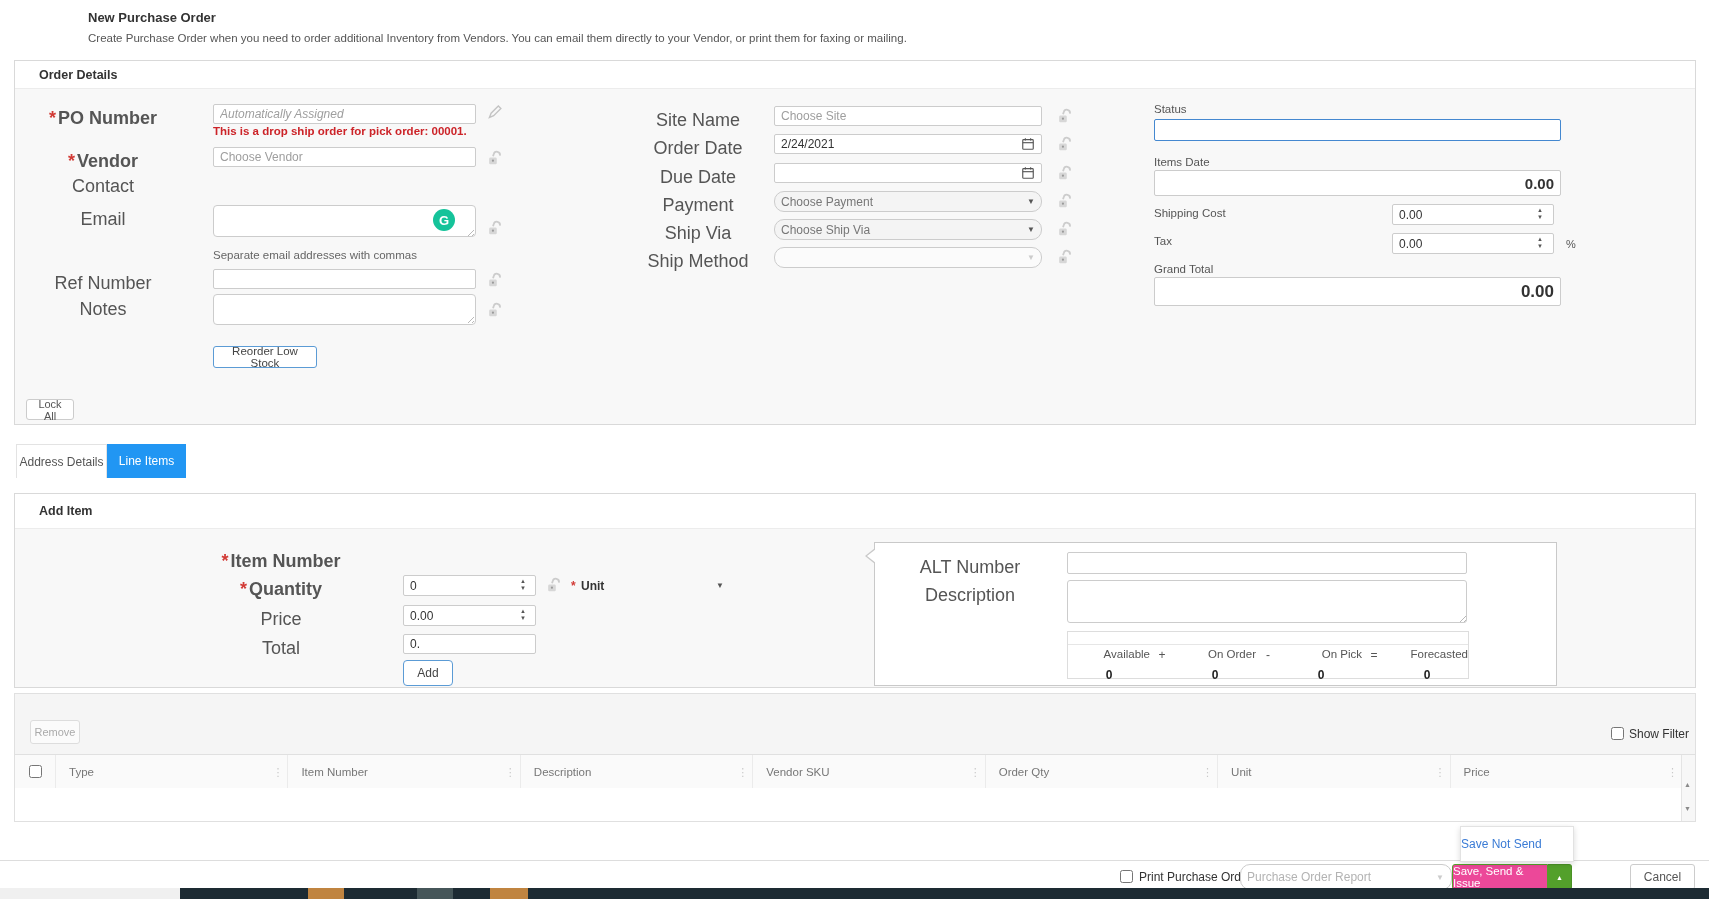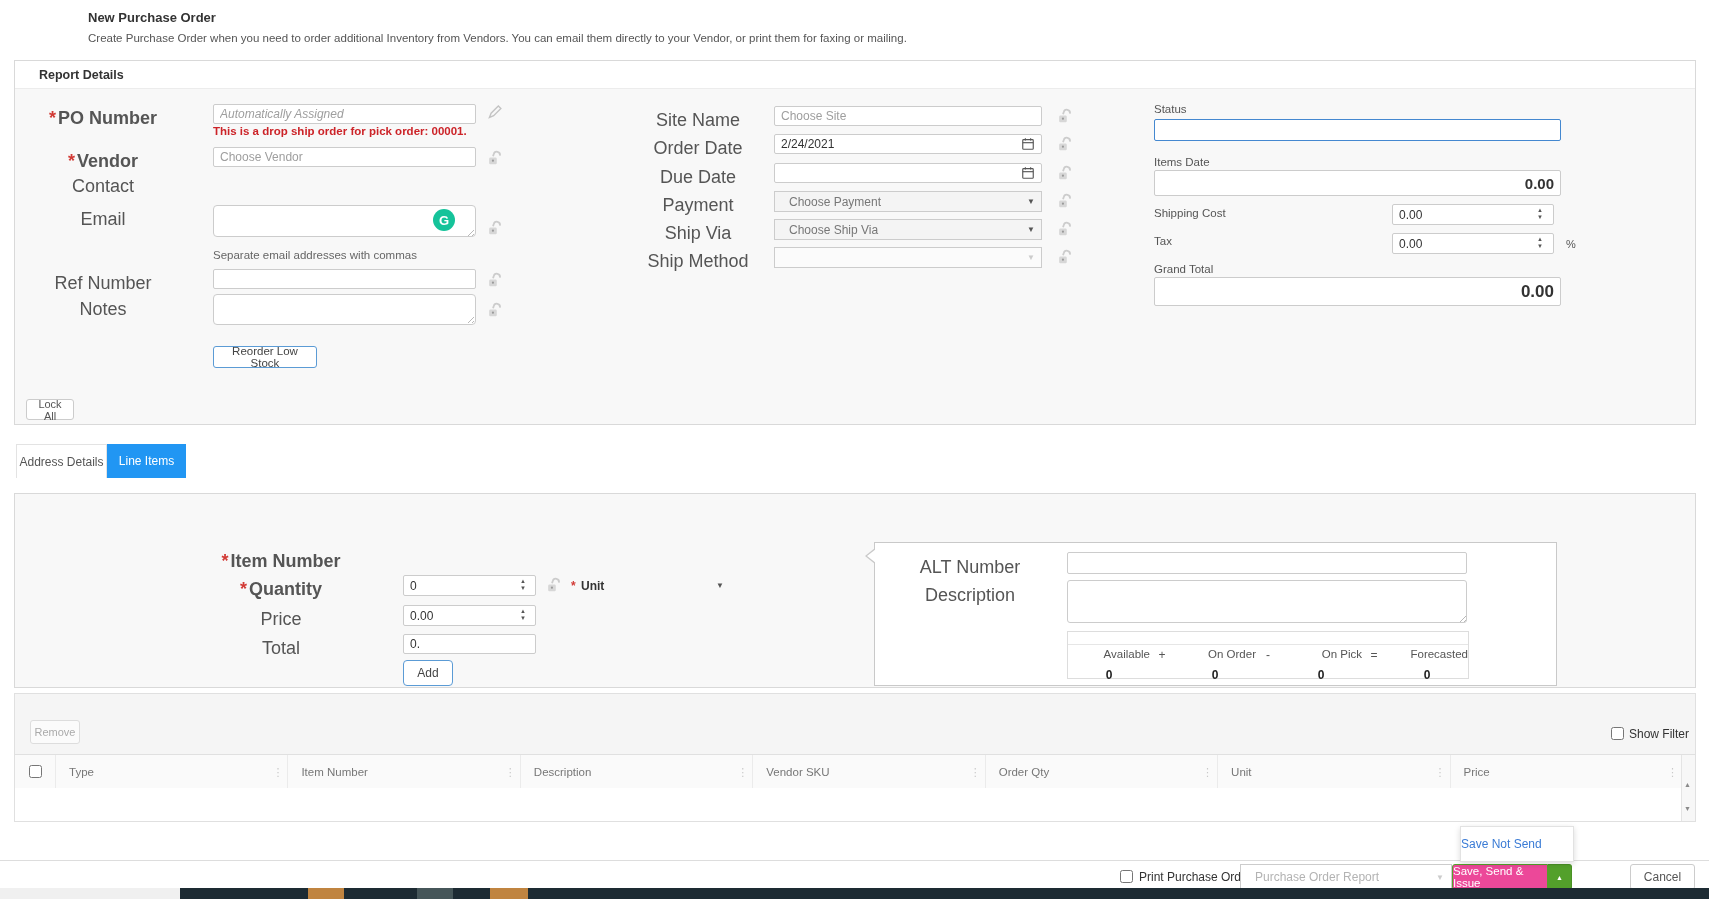--- a/index.html
+++ b/index.html
@@ -9,22 +9,22 @@
   .panel{position:absolute;border:1px solid #d9d9d9;background:#f8f8f8;box-sizing:border-box}
   .panel-hd{position:absolute;left:0;top:0;right:0;background:#fff;border-bottom:1px solid #ececec;
             font-weight:bold;color:#333;font-size:12.5px;box-sizing:border-box;padding-left:24px;display:flex;align-items:center}
   .lbl{position:absolute;font-size:18px;color:#555;text-align:center}
   .req{color:#d23b36;margin-right:2px;font-weight:bold}
   .inp{position:absolute;border:1px solid #ccc;border-radius:2px;background:#fff;font-size:12px;color:#333;
        padding:0 6px;box-sizing:border-box;font-family:inherit;outline:none}
   input.inp::placeholder,textarea.inp::placeholder{color:#9e9e9e}
   .ph-italic::placeholder{font-style:italic}
   textarea.inp{resize:none;padding-top:3px}
-  .sel{position:absolute;border:1px solid #ccc;border-radius:0;font-size:12px;color:#777;
-       box-sizing:border-box;padding:0 18px 0 14px;display:flex;align-items:center;background:#f4f4f4}
+  .sel{position:absolute;border:1px solid #ccc;border-radius:10px;font-size:12px;color:#777;
+       box-sizing:border-box;padding:0 18px 0 6px;display:flex;align-items:center;background:#f4f4f4}
   .caret{position:absolute;font-size:8px;color:#555;line-height:1}
   .btn{position:absolute;box-sizing:border-box;font-family:inherit;display:flex;align-items:center;justify-content:center;cursor:pointer}
   .lockw{position:absolute;width:18px;height:18px}
   .spinb{position:absolute;display:flex;flex-direction:column;align-items:center;line-height:1;color:#555}
   .spinb span{font-size:6px;height:7px;cursor:pointer}
   .rsz{position:absolute;width:9px;height:9px;
        background:repeating-linear-gradient(135deg,transparent 0 2px,#b9b9b9 2px 3px);
        clip-path:polygon(100% 0,100% 100%,0 100%);}
   .th-col{flex:1;position:relative;border-right:1px solid #ebebeb;display:flex;align-items:center;
           padding-left:13px;font-size:11.5px;color:#777;box-sizing:border-box}
@@ -33,21 +33,21 @@
   .stat-val{font-size:12px;font-weight:bold;color:#222;text-align:center;margin-top:8px}
   svg{display:block}
 </style>
 </head>
 <body>
 
 <div class="abs" style="left:88px;top:10px;font-size:13px;font-weight:bold;color:#333">New Purchase Order</div>
 <div class="abs" style="left:88px;top:32px;font-size:11.5px;color:#555">Create Purchase Order when you need to order additional Inventory from Vendors. You can email them directly to your Vendor, or print them for faxing or mailing.</div>
 
 <div class="panel" style="left:14px;top:60px;width:1682px;height:365px">
-  <div class="panel-hd" style="height:28px">Report Details</div>
+  <div class="panel-hd" style="height:28px">Order Details</div>
 
   <div class="lbl" style="left:0;top:47px;width:176px"><span class="req">*</span><b>PO Number</b></div>
   <input class="inp ph-italic" style="left: 198px; top: 43px; width: 263px; height: 20px;" placeholder="Automatically Assigned">
   <span class="abs" style="left:471px;top:42px">
     <svg width="17" height="17" viewBox="0 0 20 20">
         <path d="M4 17l2-5 8.5-8.5 3 3L9 15z" fill="none" stroke="#c3c3c3" stroke-width="1.6"></path>
       </svg>
   </span>
   <div class="abs" style="left:198px;top:64px;font-size:11.5px;font-weight:bold;color:#cc2328">This is a drop ship order for pick order: 00001.</div>
 
@@ -209,20 +209,21 @@
   <span class="abs" style="left:1551px;top:177px;font-size:11px;color:#555">%</span>
 
   <div class="abs" style="left:1139px;top:202px;font-size:11.5px;color:#555">Grand Total</div>
   <input class="inp" style="left: 1139px; top: 216px; width: 407px; height: 29px; text-align: right; font-weight: bold; font-size: 17px;" value="0.00">
 </div>
 
 <div class="abs btn" style="left:16px;top:444px;width:91px;height:34px;background:#fff;border:1px solid #e3e3e3;border-bottom:none;font-size:12px;color:#555">Address Details</div>
 <div class="abs btn" style="left:107px;top:444px;width:79px;height:34px;background:#2196f3;border:1px solid #2196f3;font-size:12px;color:#fff">Line Items</div>
 
 <div class="panel" style="left:14px;top:493px;width:1682px;height:195px">
+  <div class="panel-hd" style="height:35px">Add Item</div>
 
   <div class="lbl" style="left:166px;top:57px;width:200px;font-weight:bold"><span class="req">*</span><span>Item Number</span></div>
 
   <div class="lbl" style="left:166px;top:85px;width:200px;font-weight:bold"><span class="req">*</span><span>Quantity</span></div>
   <input class="inp" style="left: 388px; top: 81px; width: 133px; height: 21px; padding-right: 20px;" value="0">
   <div class="spinb" style="left:505px;top:84px">
       <span>▲</span>
       <span>▼</span>
     </div>
   <span class="lockw" style="left:530px;top:82px">

